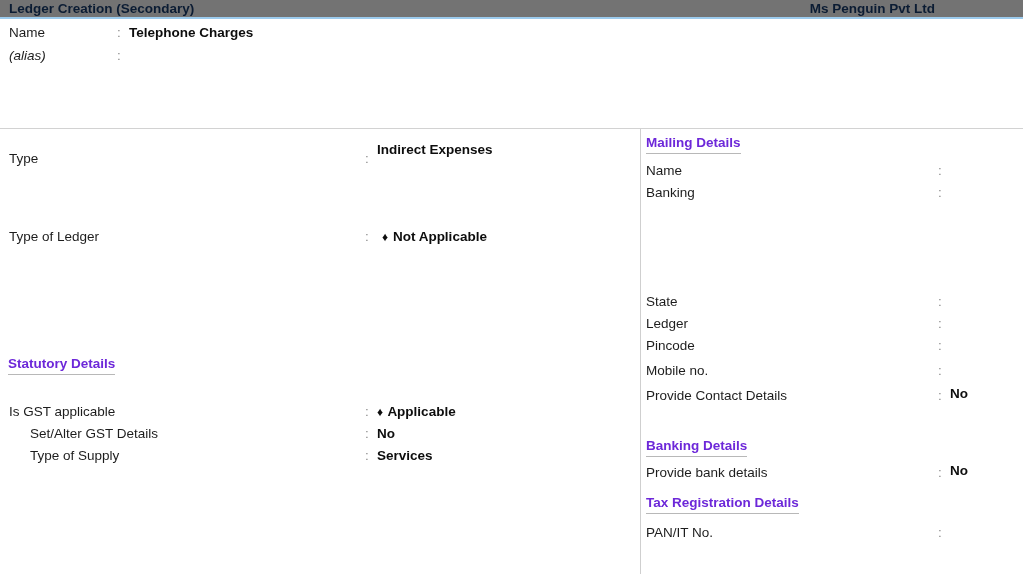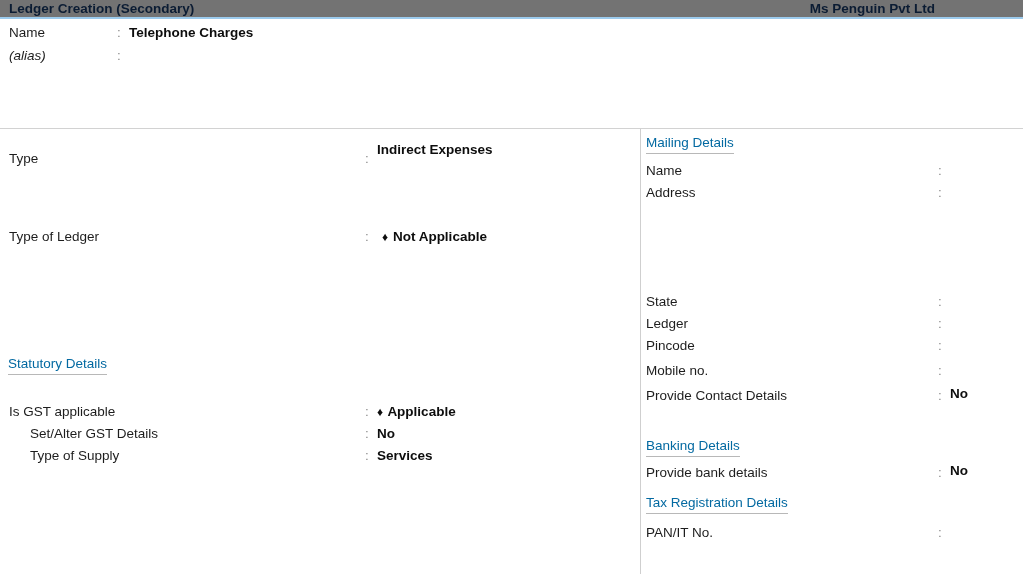--- a/index.html
+++ b/index.html
@@ -73,22 +73,22 @@
   .diamond {
     font-size: 12px;
     vertical-align: 0px;
     letter-spacing: 1px;
   }
 
   
   .section-head {
     position: absolute;
     font-size: 13.5px;
-    font-weight: normal;
-    color: #0369a1;
+    font-weight: bold;
+    color: #6d28d9;
     white-space: nowrap;
     padding-bottom: 3px;
     border-bottom: 1px solid #b8b8b8;
   }
 
   
   #hrule-top {
     position: absolute;
     left: 0; top: 128px;
     width: 1023px; height: 0;
@@ -149,21 +149,21 @@
   <span class="lbl" style="left:30px; top:448px;">Type of Supply</span>
   <span class="colon" style="left:365px; top:448px;">:</span>
   <span class="val" style="left:377px; top:448px;">Services</span>
 
   <span class="section-head" style="left:646px; top:135px;">Mailing Details</span>
 
   <span class="lbl" style="left:646px; top:163px;">Name</span>
   <span class="colon" style="left:938px; top:163px;">:</span>
   <span class="val" style="left:950px; top:163px;"></span>
 
-  <span class="lbl" style="left:646px; top:185px;">Address</span>
+  <span class="lbl" style="left:646px; top:185px;">Banking</span>
   <span class="colon" style="left:938px; top:185px;">:</span>
   <span class="val" style="left:950px; top:185px;"></span>
 
   <span class="lbl" style="left:646px; top:294px;">State</span>
   <span class="colon" style="left:938px; top:294px;">:</span>
   <span class="val" style="left:950px; top:294px;"></span>
 
   <span class="lbl" style="left:646px; top:316px;">Ledger</span>
   <span class="colon" style="left:938px; top:316px;">:</span>
   <span class="val" style="left:950px; top:316px;"></span>

